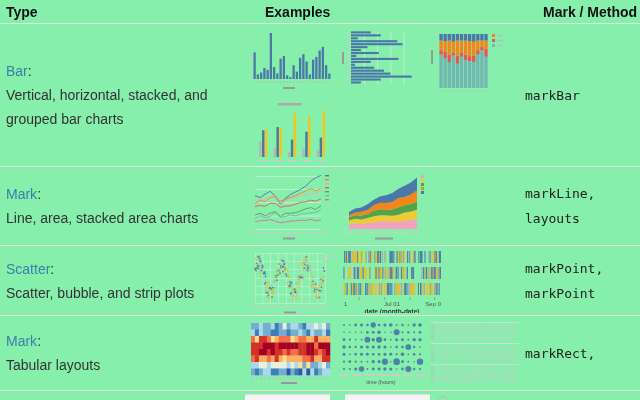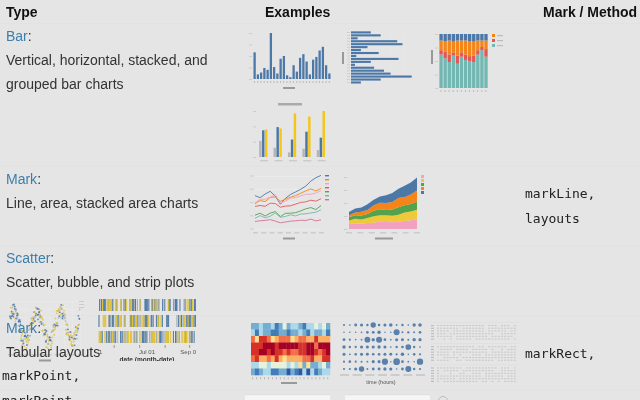--- a/index.html
+++ b/index.html
@@ -1,34 +1,34 @@
 <!DOCTYPE html>
 <html><head>
 <meta charset="utf-8">
 <style>
   html,body{margin:0;padding:0;background:#fff;}
-  .page{position:relative;width:640px;height:400px;background:#e5e5e5;overflow:hidden;
+  .page{position:relative;width:640px;height:400px;background:#86efac;overflow:hidden;
         font-family:"Liberation Sans",sans-serif;
         --link:#3d7eab;--body:#333;--divider:#e2e2e2;--code:#222;--head:#111;}
   .row{display:flex;border-bottom:1px solid var(--divider);box-sizing:border-box;}
-  .c1{width:245px;padding-left:6px;box-sizing:border-box;display:flex;flex-direction:column;justify-content:flex-start;}
+  .c1{width:245px;padding-left:6px;box-sizing:border-box;display:flex;flex-direction:column;justify-content:center;}
   .c2{width:278px;box-sizing:border-box;}
   .c3{flex:1;padding-left:2px;box-sizing:border-box;display:flex;flex-direction:column;justify-content:center;}
   .hdr{height:24px;align-items:center;}
   .hdr .c1,.hdr .c2,.hdr .c3{font-size:14px;font-weight:bold;color:var(--head);justify-content:center;}
   .hdr .c2,.hdr .c3{display:block;padding-left:20px;}
   .typeblock{font-size:14px;color:var(--body);line-height:24px;}
   a.typelink{color:var(--link);text-decoration:none;cursor:pointer;}
   .desc{font-size:14px;color:var(--body);line-height:24px;max-width:230px;}
   .mark{font-family:"DejaVu Sans Mono",monospace;font-size:13px;color:var(--code);line-height:25px;white-space:pre;}
   .thumbs{display:flex;flex-wrap:wrap;align-items:flex-start;}
   .thumbs svg{display:block;}
   .r-bar{height:143px;}    .r-bar .thumbs{padding-top:4px;}
   .r-line{height:79px;}    .r-line .thumbs{padding-top:4px;}
-  .r-scatter{height:70px;flex-direction:column;} .r-scatter .thumbs{padding-top:3px;}
+  .r-scatter{height:70px;} .r-scatter .thumbs{padding-top:3px;}
   .r-table{height:75px;}   .r-table .thumbs{padding-top:3px;}
   .r-partial{height:9px;border-bottom:none;} .r-partial .thumbs{padding-top:1px;}.mr3{margin-right:3px;}.mr4{margin-right:4px;}
   .mr6{margin-right:6px;}.mr8{margin-right:8px;}.mr15{margin-right:15px;}
 </style>
 </head>
 <body>
 
 <div class="page" style="--link: #3d7eab; --body: #333333; --divider: #e2e2e2; --code: #222222; --head: #111111;">
 
   <div class="row hdr">
@@ -236,20 +236,23 @@
           <rect x="58.368" y="61" width="7.920000000000001" height="1.5" fill="#ccc"></rect>
           <rect x="71.75999999999999" y="51.1" width="2.4480000000000004" height="6.9" fill="#b5b5b5"></rect>
           <rect x="74.63999999999999" y="38.68" width="2.4480000000000004" height="19.32" fill="#4c78a8"></rect>
           <rect x="77.52" y="12" width="2.4480000000000004" height="46" fill="#f5c518"></rect>
           <rect x="72.768" y="61" width="7.920000000000001" height="1.5" fill="#ccc"></rect>
           <rect x="8" y="12" width="3" height="1" fill="#ccc"></rect>
           <rect x="8" y="27.333333333333336" width="3" height="1" fill="#ccc"></rect>
           <rect x="8" y="42.66666666666667" width="3" height="1" fill="#ccc"></rect>
           <rect x="8" y="58" width="3" height="1" fill="#ccc"></rect>
         </svg>
+    </div>
+    <div class="c3">
+      <div class="mark">markBar</div>
     </div>
   </div>
 
   <div class="row r-line">
     <div class="c1">
       <div class="typeblock"><a class="typelink">Mark</a><span>:</span></div>
       <div class="desc">Line, area, stacked area charts</div>
     </div>
     <div class="c2 thumbs">
       <svg class="mr6" width="88" height="70">

